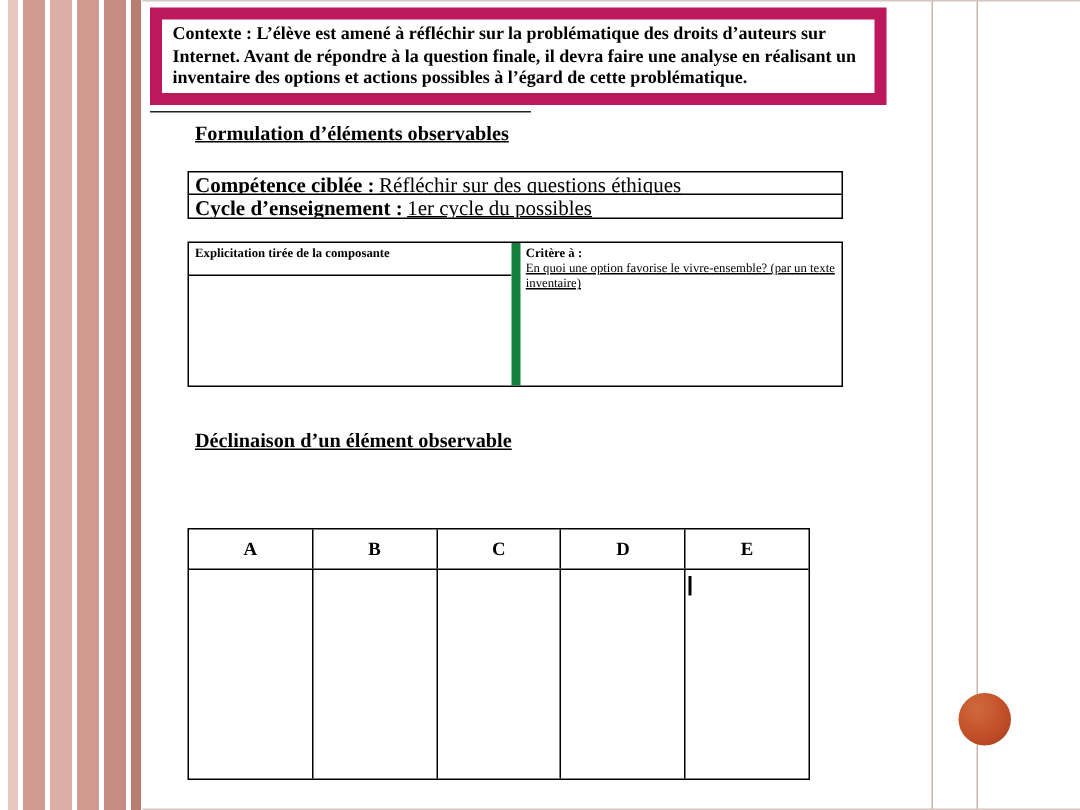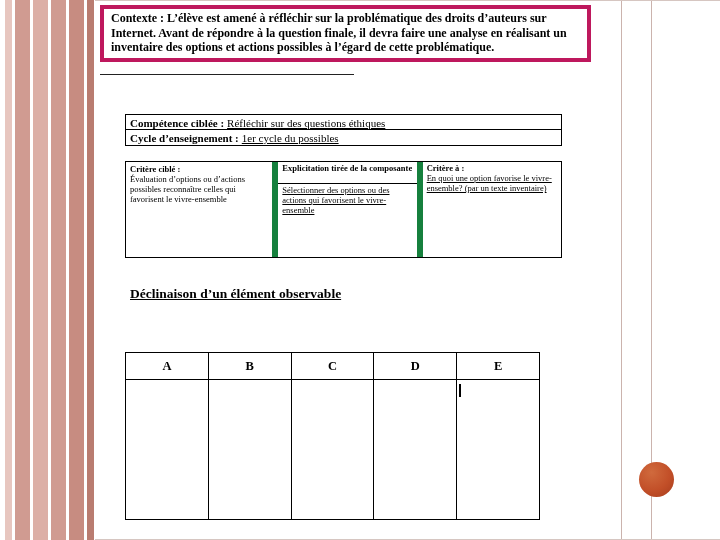--- a/index.html
+++ b/index.html
@@ -34,32 +34,32 @@
   .hline-top { top:0; }
   .hline-bottom { bottom:0; }
 
   .accent-circle {
     position:absolute; left:639px; top:462px; width:35px; height:35px; border-radius:50%;
     background:radial-gradient(circle at 36% 30%, #d06a3d 0%, #c24f28 55%, #a63c1c 100%);
   }
 
   .context-box {
     position:absolute; left:100px; top:5px; width:491px;
-    border:4px solid #be185d; padding:2px 7px 3px;
+    border:8px solid #be185d; padding:2px 7px 3px;
     font-weight:bold; font-size:12px; line-height:1.22; text-align:left;
   }
   .divider { position:absolute; left:100px; top:74px; width:254px; height:1px; background:#222; }
 
   .heading { position:absolute; font-size:13.5px; font-weight:bold; text-decoration:underline; white-space:nowrap; }
   .heading-1 { left:130px; top:81px; }
   .heading-2 { left:130px; top:286px; }
 
   .info-table {
     position:absolute; left:125px; top:114px; width:437px;
-    border:1px solid #000; font-size:11px; line-height:1.15;
+    border:1px solid #000; font-size:14px; line-height:1.15;
   }
   .info-row { height:15px; padding:2px 4px 0; border-bottom:1px solid #000; overflow:hidden; }
   .info-row:last-child { border-bottom:none; }
   .lbl { font-weight:bold; margin-right:3px; }
   .val { text-decoration:underline; }
   .block { display:block; margin-right:0; }
 
   .criteria-table {
     position:absolute; left:125px; top:161px; width:437px; height:97px;
     border:1px solid #000; display:flex; font-size:8.5px; line-height:1.18;
@@ -94,40 +94,34 @@
   <div class="vline vline-2"></div>
   <div class="hline hline-top"></div>
   <div class="hline hline-bottom"></div>
   <div class="accent-circle"></div>
 
   <div class="context-box">
     <p>Contexte : L’élève est amené à réfléchir sur la problématique des droits d’auteurs sur Internet.  Avant de répondre à la question finale, il devra faire une analyse en réalisant un inventaire des options et actions possibles à l’égard de cette problématique.</p>
   </div>
   <div class="divider"></div>
 
+  <h1 class="heading heading-1">Formulation d’éléments observables</h1>
 
   <div class="info-table">
     <div class="info-row">
       <span class="lbl">Compétence ciblée :</span><span class="val">Réfléchir sur des questions éthiques</span>
     </div>
     <div class="info-row">
       <span class="lbl">Cycle d’enseignement :</span><span class="val">1er cycle du possibles</span>
     </div>
   </div>
 
   <div class="criteria-table">
-    <div class="crit-col col-pad">
-      <span class="lbl block">Critère ciblé :</span>
-      <span>Évaluation d’options ou d’actions possibles reconnaître celles qui favorisent le vivre-ensemble</span>
-    </div>
     <div class="crit-col">
       <div class="crit-header">Explicitation tirée de la composante</div>
-      <div class="crit-cell">
-        <span class="u">Sélectionner des options ou des actions qui favorisent le vivre-ensemble</span>
-      </div>
     </div>
     <div class="crit-col">
       <div class="crit-cell">
         <span class="lbl block">Critère à :</span>
         <span class="u">En quoi une option favorise le vivre-ensemble? (par un texte inventaire)</span>
       </div>
     </div>
   </div>
 
   <h2 class="heading heading-2">Déclinaison d’un élément observable</h2>

